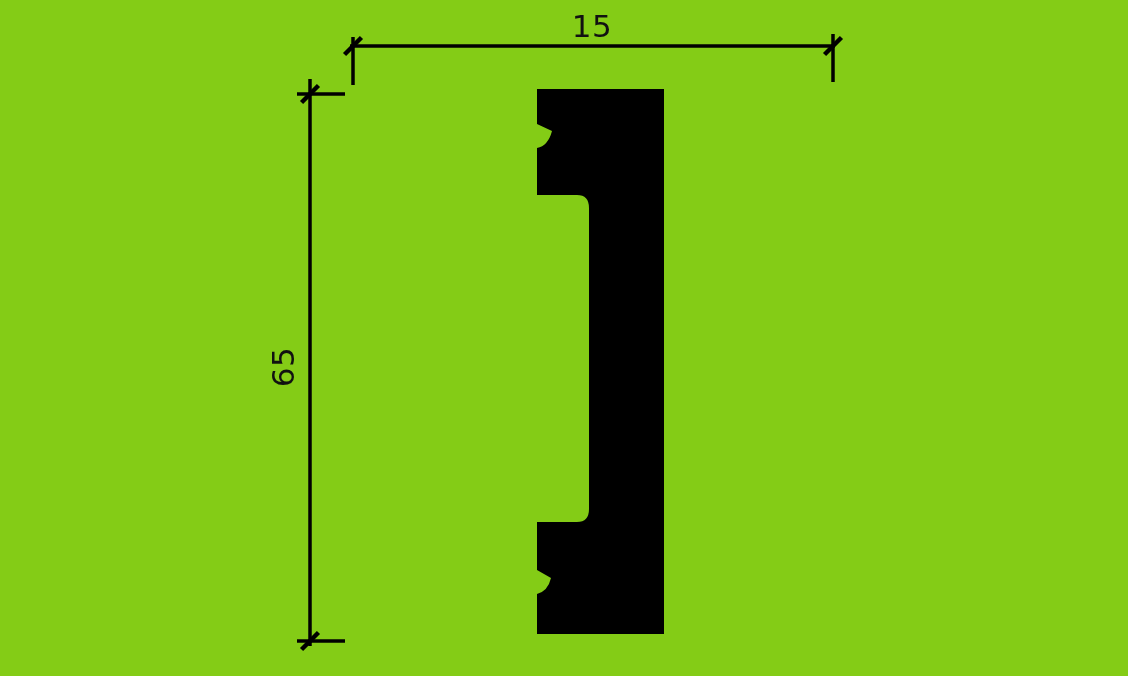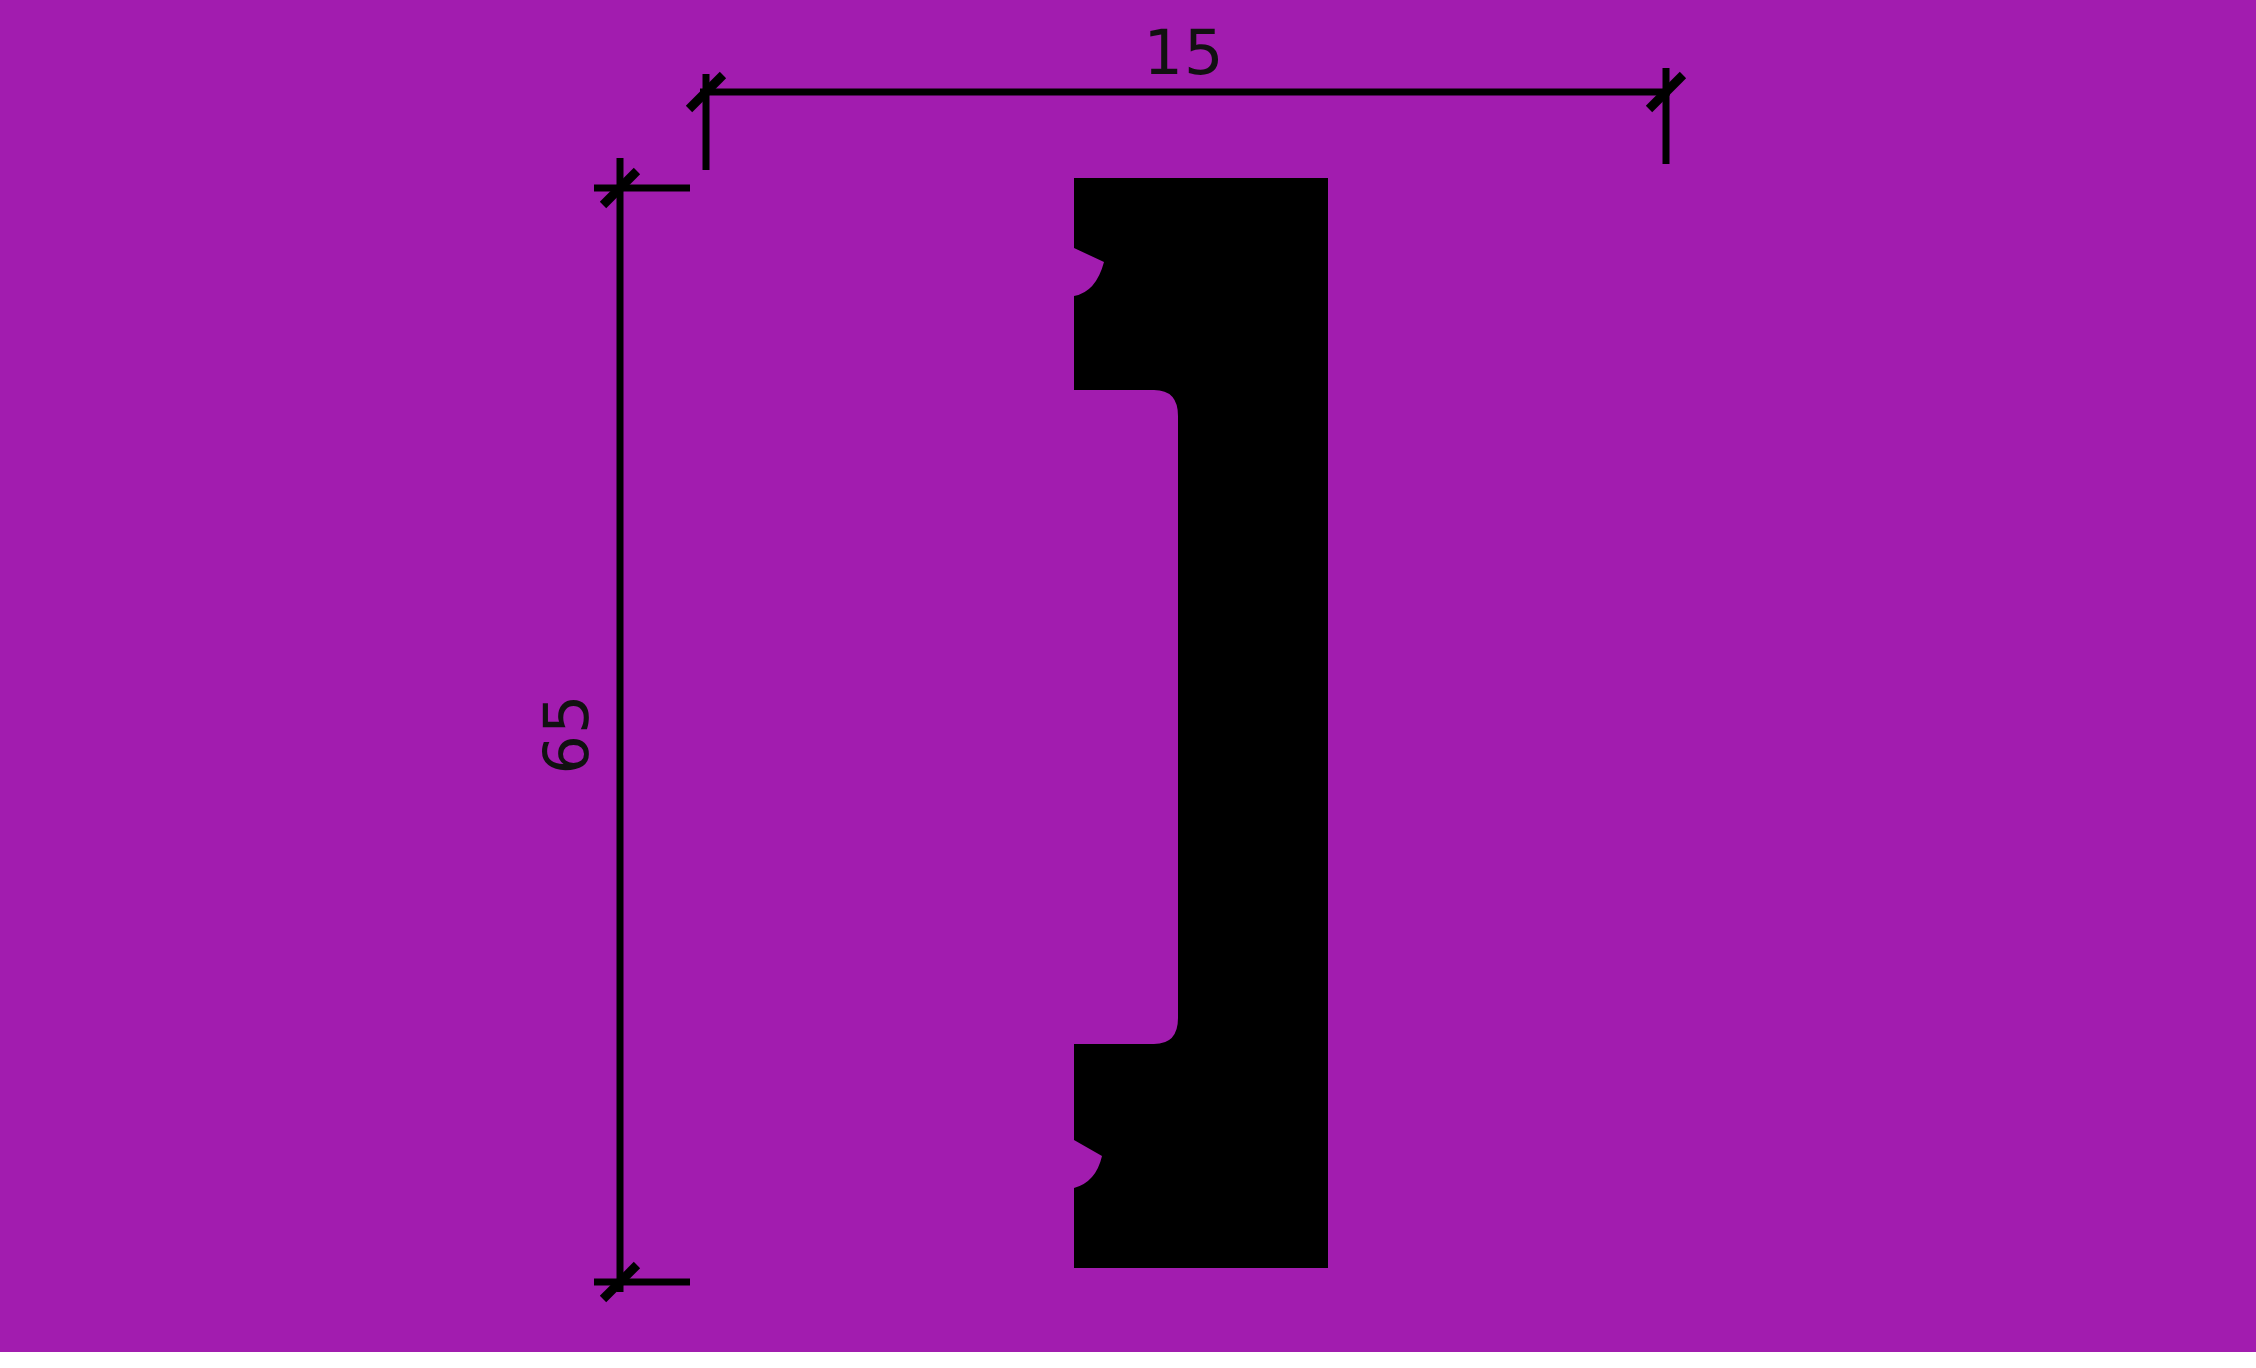--- a/index.html
+++ b/index.html
@@ -8,21 +8,21 @@
     width: 1128px;
     height: 684px;
     background: #ffffff;
     overflow: hidden;
     font-family: "DejaVu Sans", "Liberation Sans", sans-serif;
   }
   .canvas-wrap {
     position: relative;
     width: 1128px;
     height: 676px;
-    background: #a21caf;
+    background: #84cc16;
   }
   svg { display: block; }
   .dim-text {
     font-family: "DejaVu Sans", "Liberation Sans", sans-serif;
     font-size: 31px;
     fill: #111111;
     letter-spacing: 0.5px;
   }
 </style>
 </head>

